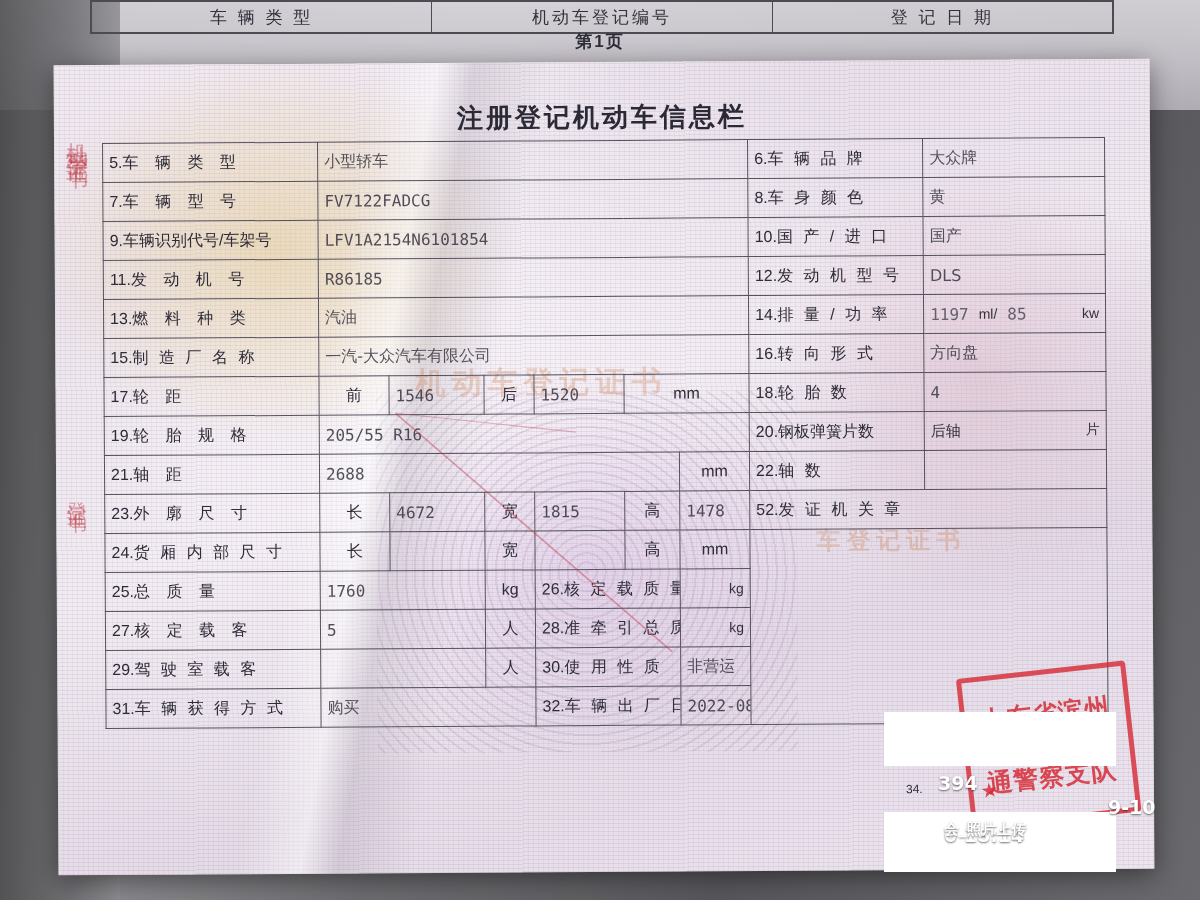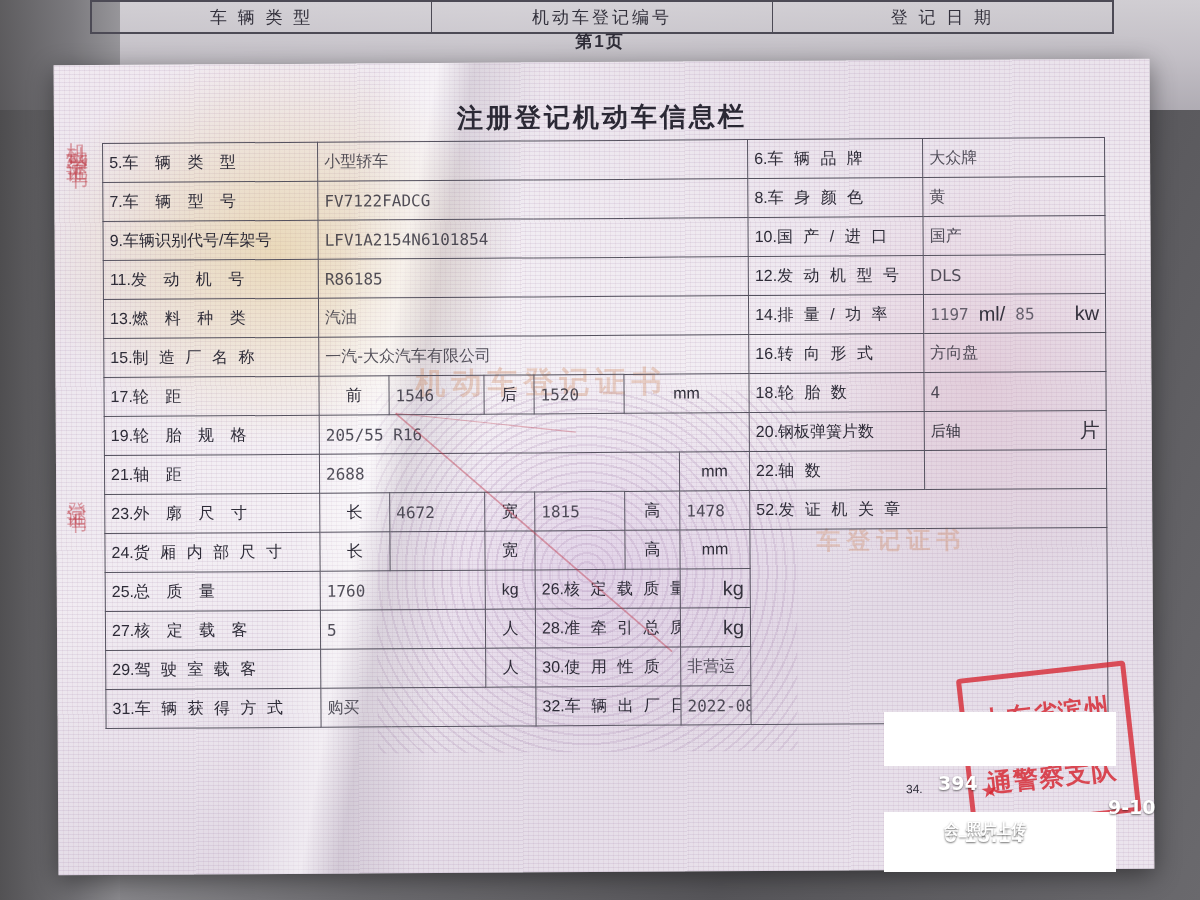--- a/index.html
+++ b/index.html
@@ -111,21 +111,21 @@
   .sp{letter-spacing:6px;}
   .sp2{letter-spacing:3px;}
   .val{
     font-family:"DejaVu Sans Mono", monospace;
     font-size:16px;
     color:#4a4754;
     opacity:.82;
   }
   .valc{font-family:"DejaVu Sans", sans-serif;font-size:16px;color:#4a4754;opacity:.8;}
   .sub{font-size:15px;color:#34323d;}
-  .unit{font-size:20px;color:#34323d;}
+  .unit{font-size:14px;color:#34323d;}
   .cellflex{display:flex;align-items:center;gap:10px;width:100%;}
   .grow{flex:1;}
   .right{margin-left:auto;}
   .center{text-align:center;}
 
   
   .seal{
     position:absolute;left:906px;top:610px;width:170px;height:152px;
     transform:rotate(-6deg);
     pointer-events:none;

